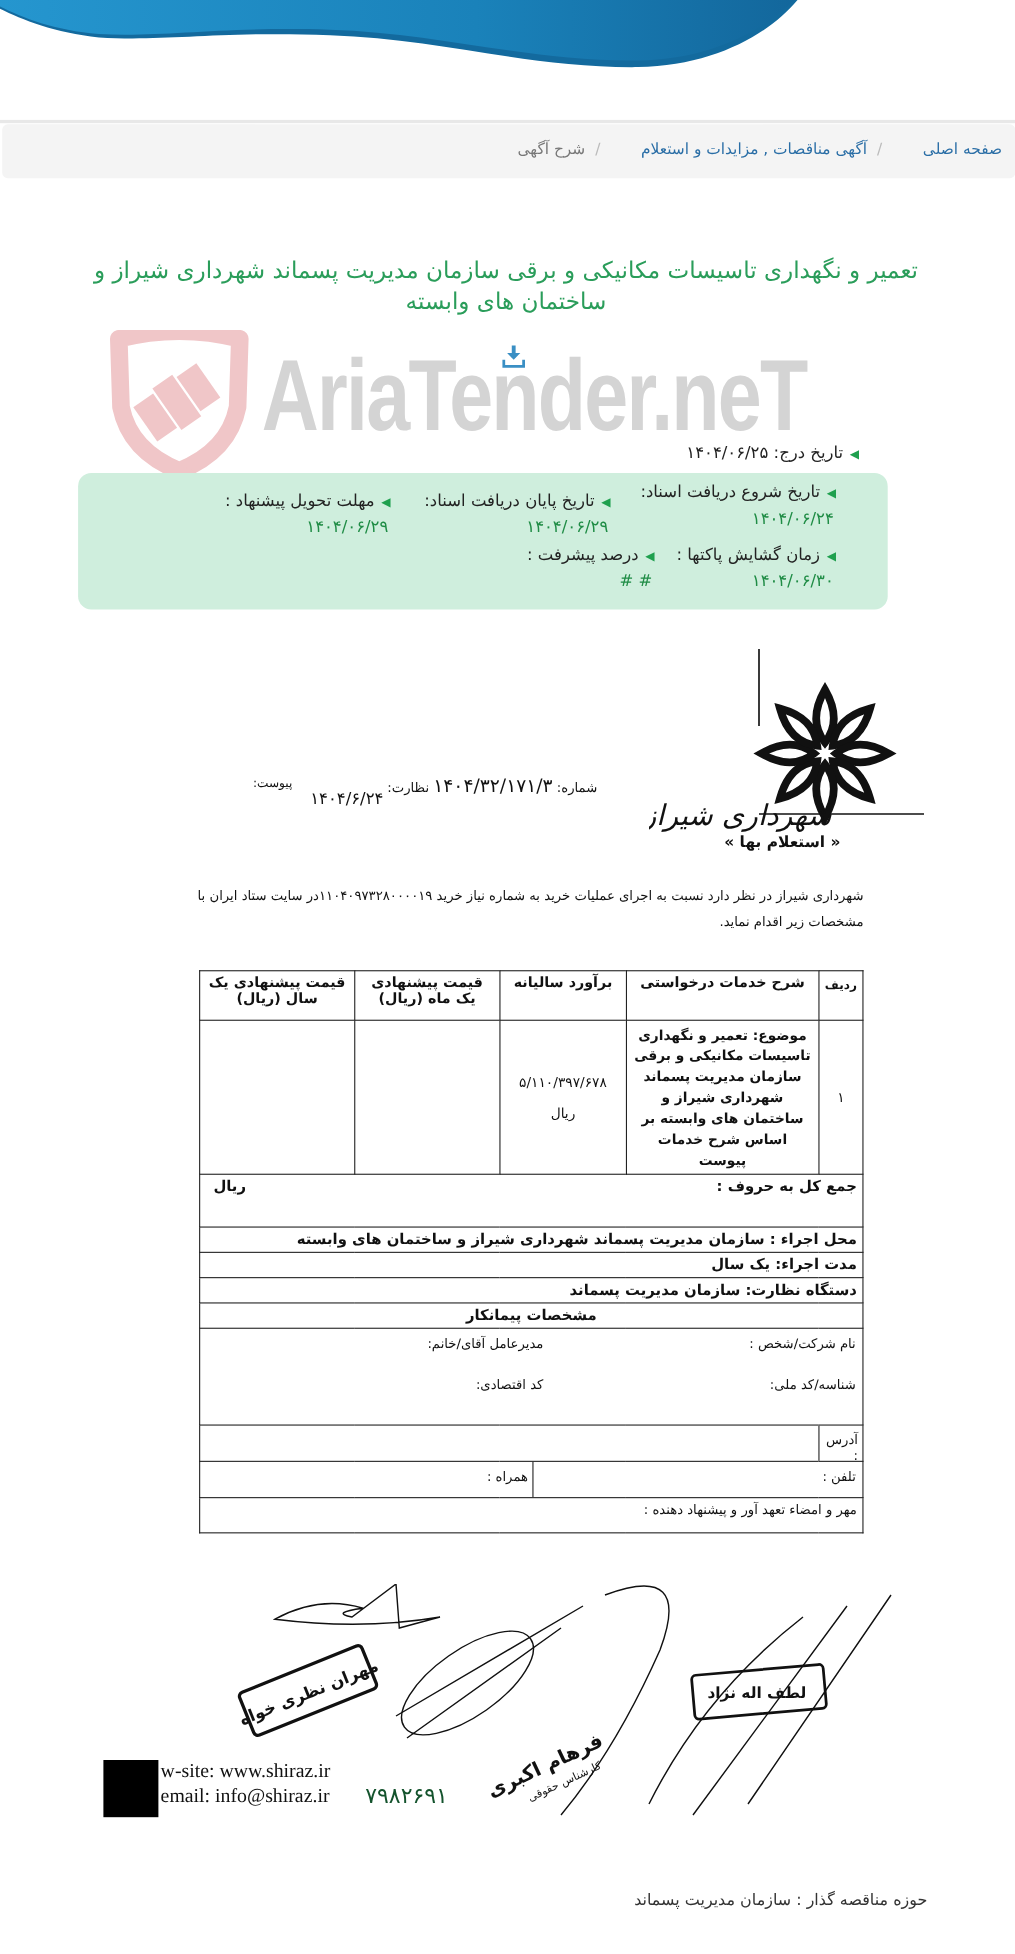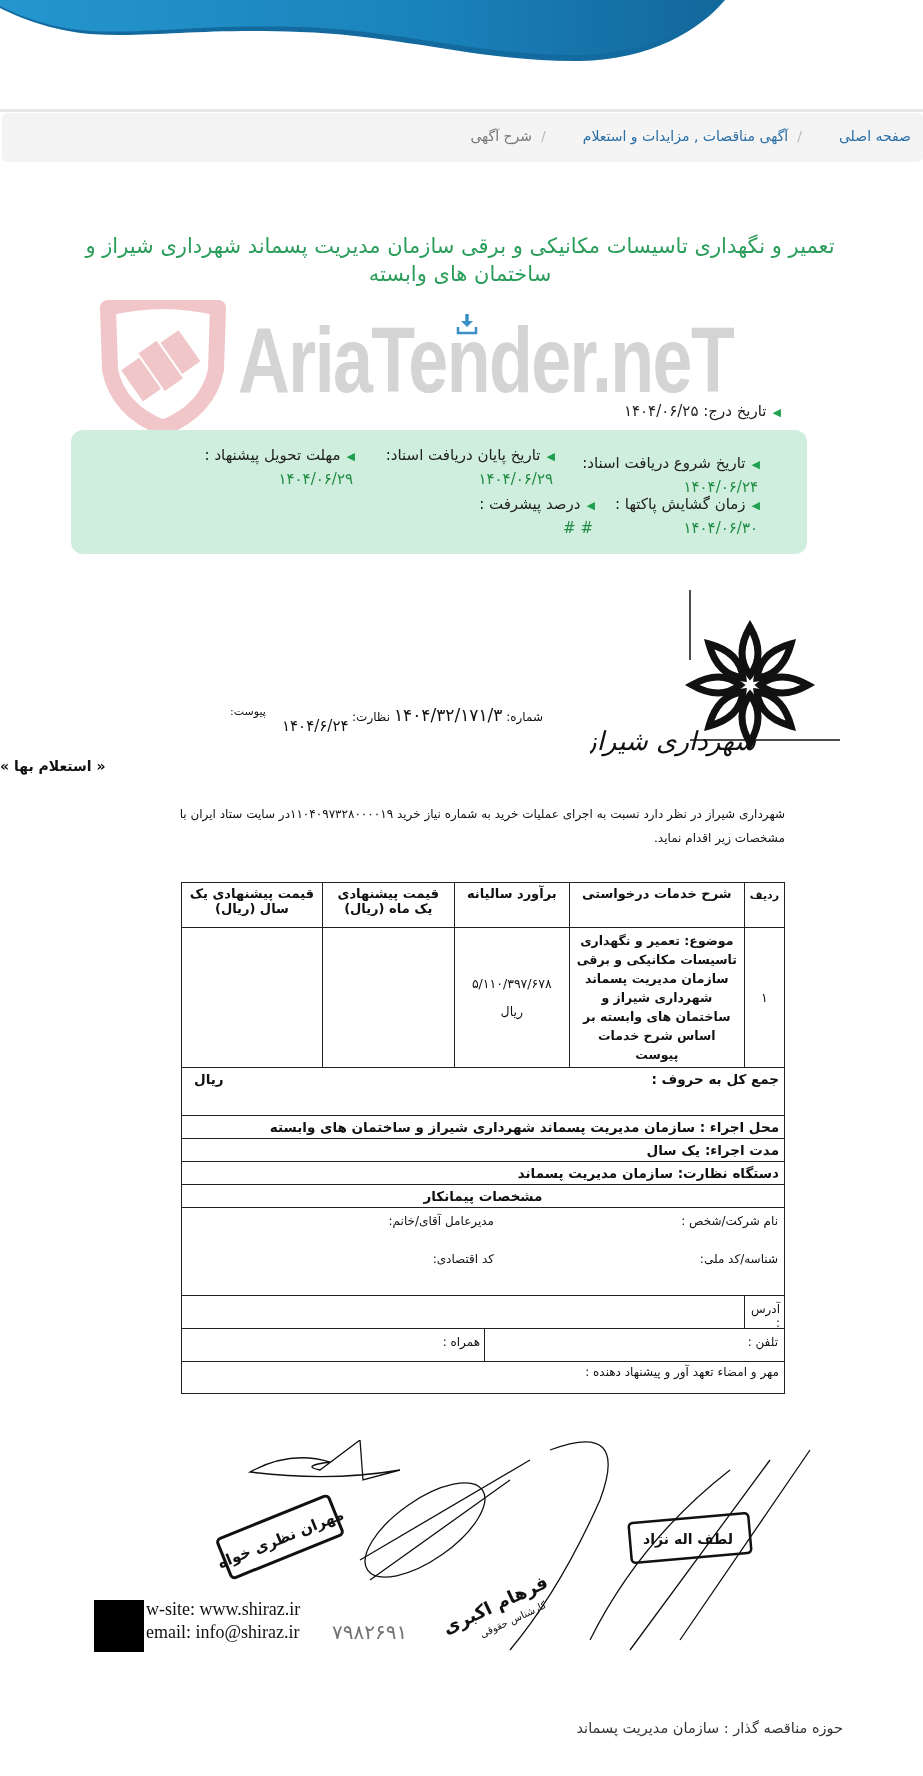--- a/index.html
+++ b/index.html
@@ -43,21 +43,21 @@
   table.doc-table { position: absolute; left: 181px; top: 882px; width: 604px; border-collapse: collapse; direction: rtl;
     font-size: 12.5px; color: #111; }
   table.doc-table td, table.doc-table th { border: 1.5px solid #222; vertical-align: top; padding: 3px 5px; }
   table.doc-table th { font-weight: bold; text-align: center; height: 45px; font-size: 13px; }
   .full-row td { text-align: right; font-weight: bold; font-size: 13.5px; }
   .normal { font-weight: normal !important; }
 
   .signatures { position: absolute; left: 210px; top: 1440px; width: 640px; height: 220px; }
   .footer-block { position: absolute; left: 94px; top: 1600px; width: 50px; height: 52px; background: #000; }
   .footer-contact { position: absolute; left: 146px; top: 1598px; font-family: "Liberation Serif", serif; font-size: 18px; line-height: 23px; color: #111; }
-  .footer-num { position: absolute; left: 332px; top: 1620px; font-size: 20px; color: #737373; font-family: "DejaVu Sans", sans-serif; }
+  .footer-num { position: absolute; left: 332px; top: 1620px; font-size: 20px; color: #14532d; font-family: "DejaVu Sans", sans-serif; }
 
   .tender-org { position: absolute; right: 80px; top: 1720px; direction: rtl; font-size: 14.5px; color: #333; white-space: nowrap; }
 </style>
 </head>
 <body>
 
 <svg class="header-wave" viewBox="0 0 923 70" preserveAspectRatio="none">
   <defs>
     <linearGradient id="wg" x1="0" y1="0" x2="1" y2="0">
       <stop offset="0" stop-color="#2596cf"></stop>
@@ -94,21 +94,21 @@
   <path d="M6 9 L12 15 L18 9" fill="#3a8fc4"></path>
   <path d="M3 15 V21 H21 V15" stroke="#3a8fc4" stroke-width="2.5" fill="none"></path>
 </svg>
 
 <div class="insert-date">
   <span class="tri">◀</span><span>تاریخ درج:</span>
   <span>۱۴۰۴/۰۶/۲۵</span>
 </div>
 
 <div class="info-box">
-  <div class="info-item" style="right:47px; top:24px;">
+  <div class="info-item" style="right:47px; top:8px;">
     <span class="tri">◀</span><span>تاریخ شروع دریافت اسناد:</span>
     <span class="val">۱۴۰۴/۰۶/۲۴</span>
   </div>
   <div class="info-item" style="right:252px; top:16px;">
     <span class="tri">◀</span><span>تاریخ پایان دریافت اسناد:</span>
     <span class="val">۱۴۰۴/۰۶/۲۹</span>
   </div>
   <div class="info-item" style="right:452px; top:16px;">
     <span class="tri">◀</span><span>مهلت تحویل پیشنهاد :</span>
     <span class="val">۱۴۰۴/۰۶/۲۹</span>
@@ -144,21 +144,21 @@
   </svg>
 
   <div class="doc-text" style="right:380px; top:705px; font-size:12px;">
     <span>شماره:</span>
     <span style="font-size:17px;">۱۴۰۴/۳۲/۱۷۱/۳</span>
     <span>نظارت:</span>
   </div>
   <div class="doc-text" style="left:282px; top:717px; font-size:15px;">۱۴۰۴/۶/۲۴</div>
   <div class="doc-text" style="left:230px; top:705px; font-size:11px;">پیوست:</div>
 
-  <div class="doc-text" style="left:0; width:764px; text-align:left; top:758px; font-size:14px; font-weight:bold;">« استعلام بها »</div>
+  <div class="doc-text" style="left:0; width:764px; text-align:right; top:758px; font-size:14px; font-weight:bold;">« استعلام بها »</div>
 
   <div class="doc-text" style="right:138px; top:807px; font-size:12px;">شهرداری شیراز در نظر دارد نسبت به اجرای عملیات خرید به شماره نیاز خرید ۱۱۰۴۰۹۷۳۲۸۰۰۰۰۱۹در سایت ستاد ایران با</div>
   <div class="doc-text" style="right:138px; top:831px; font-size:12px;">مشخصات زیر اقدام نماید.</div>
 
   <table class="doc-table">
     <tbody>
         <tr>
       <th style="width:35px; text-align:right; font-size:11px; padding-top:6px;">ردیف</th>
       <th style="width:175px;">شرح خدمات درخواستی</th>
       <th style="width:115px;margin-top:12px;">برآورد سالیانه</th>

